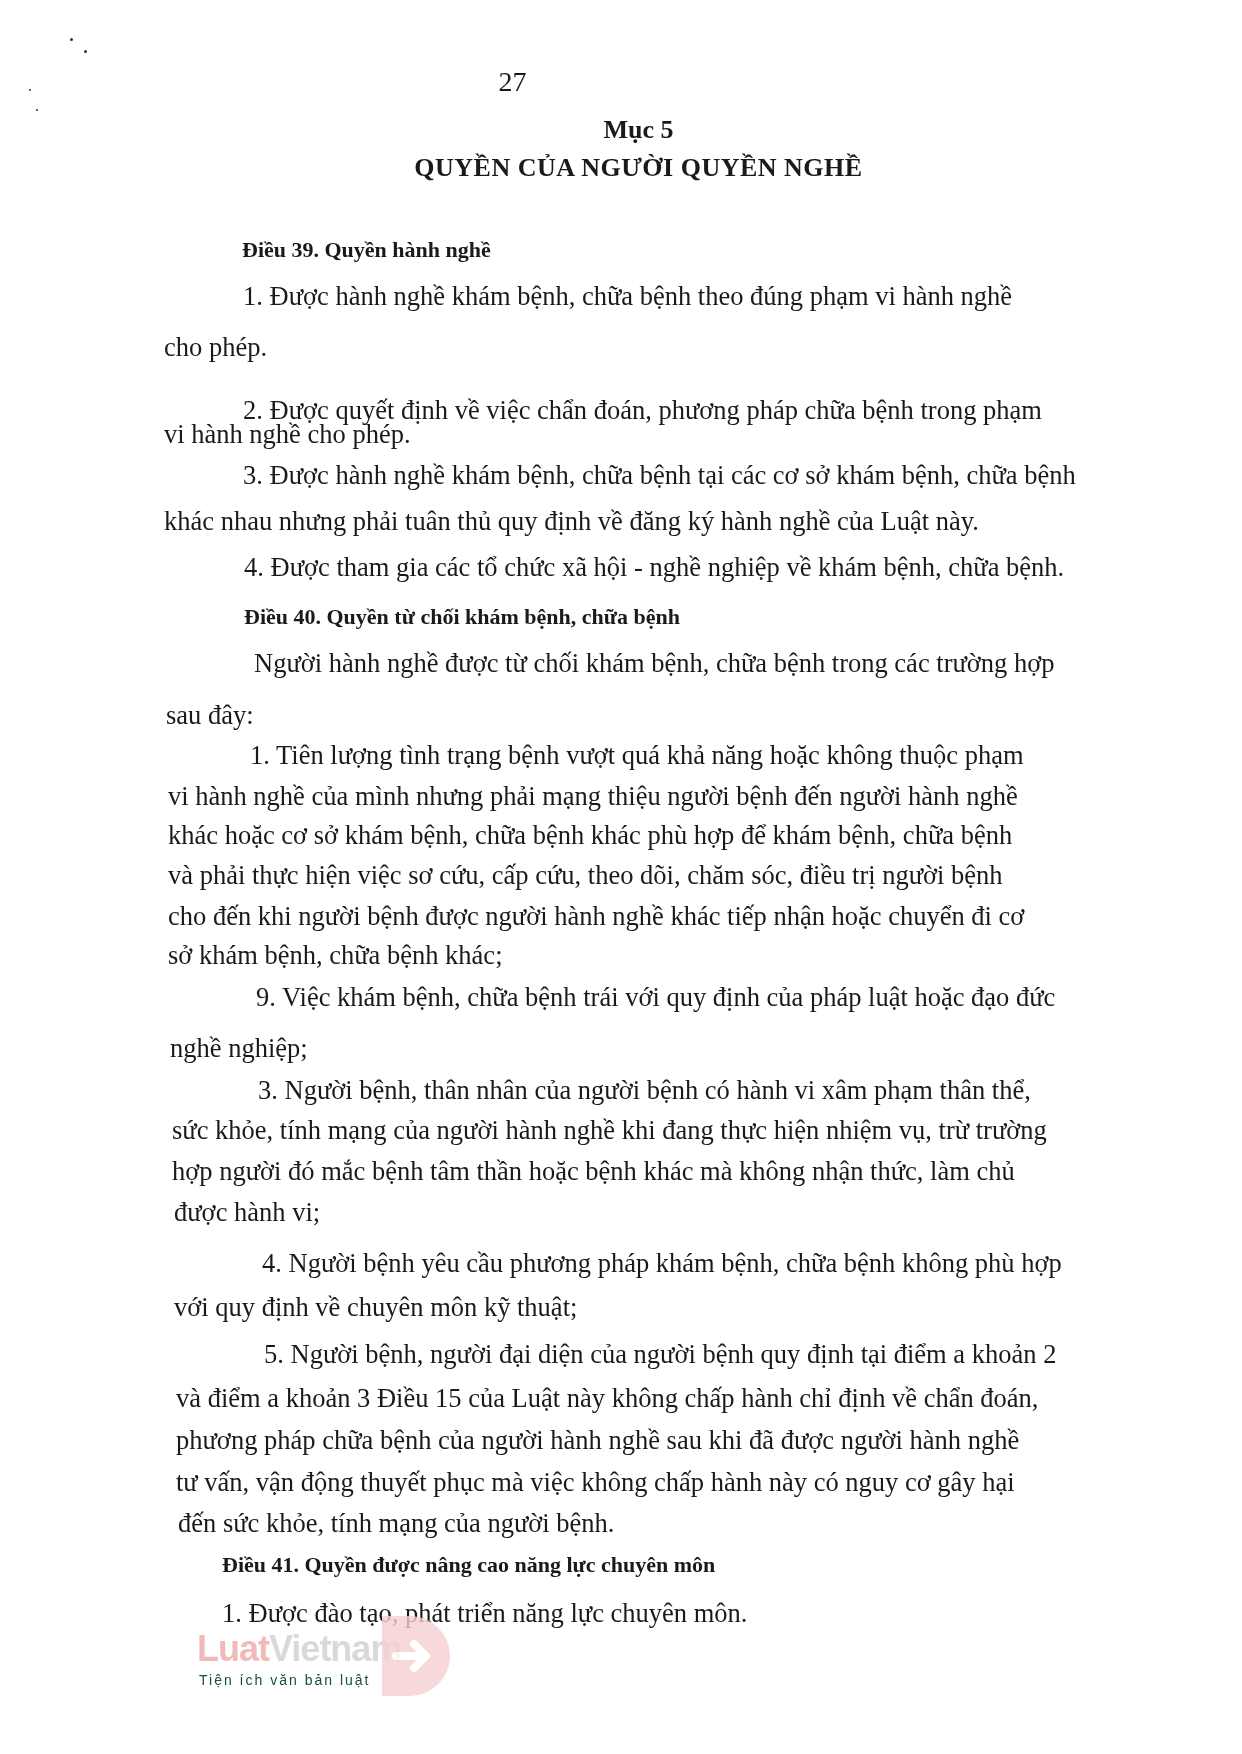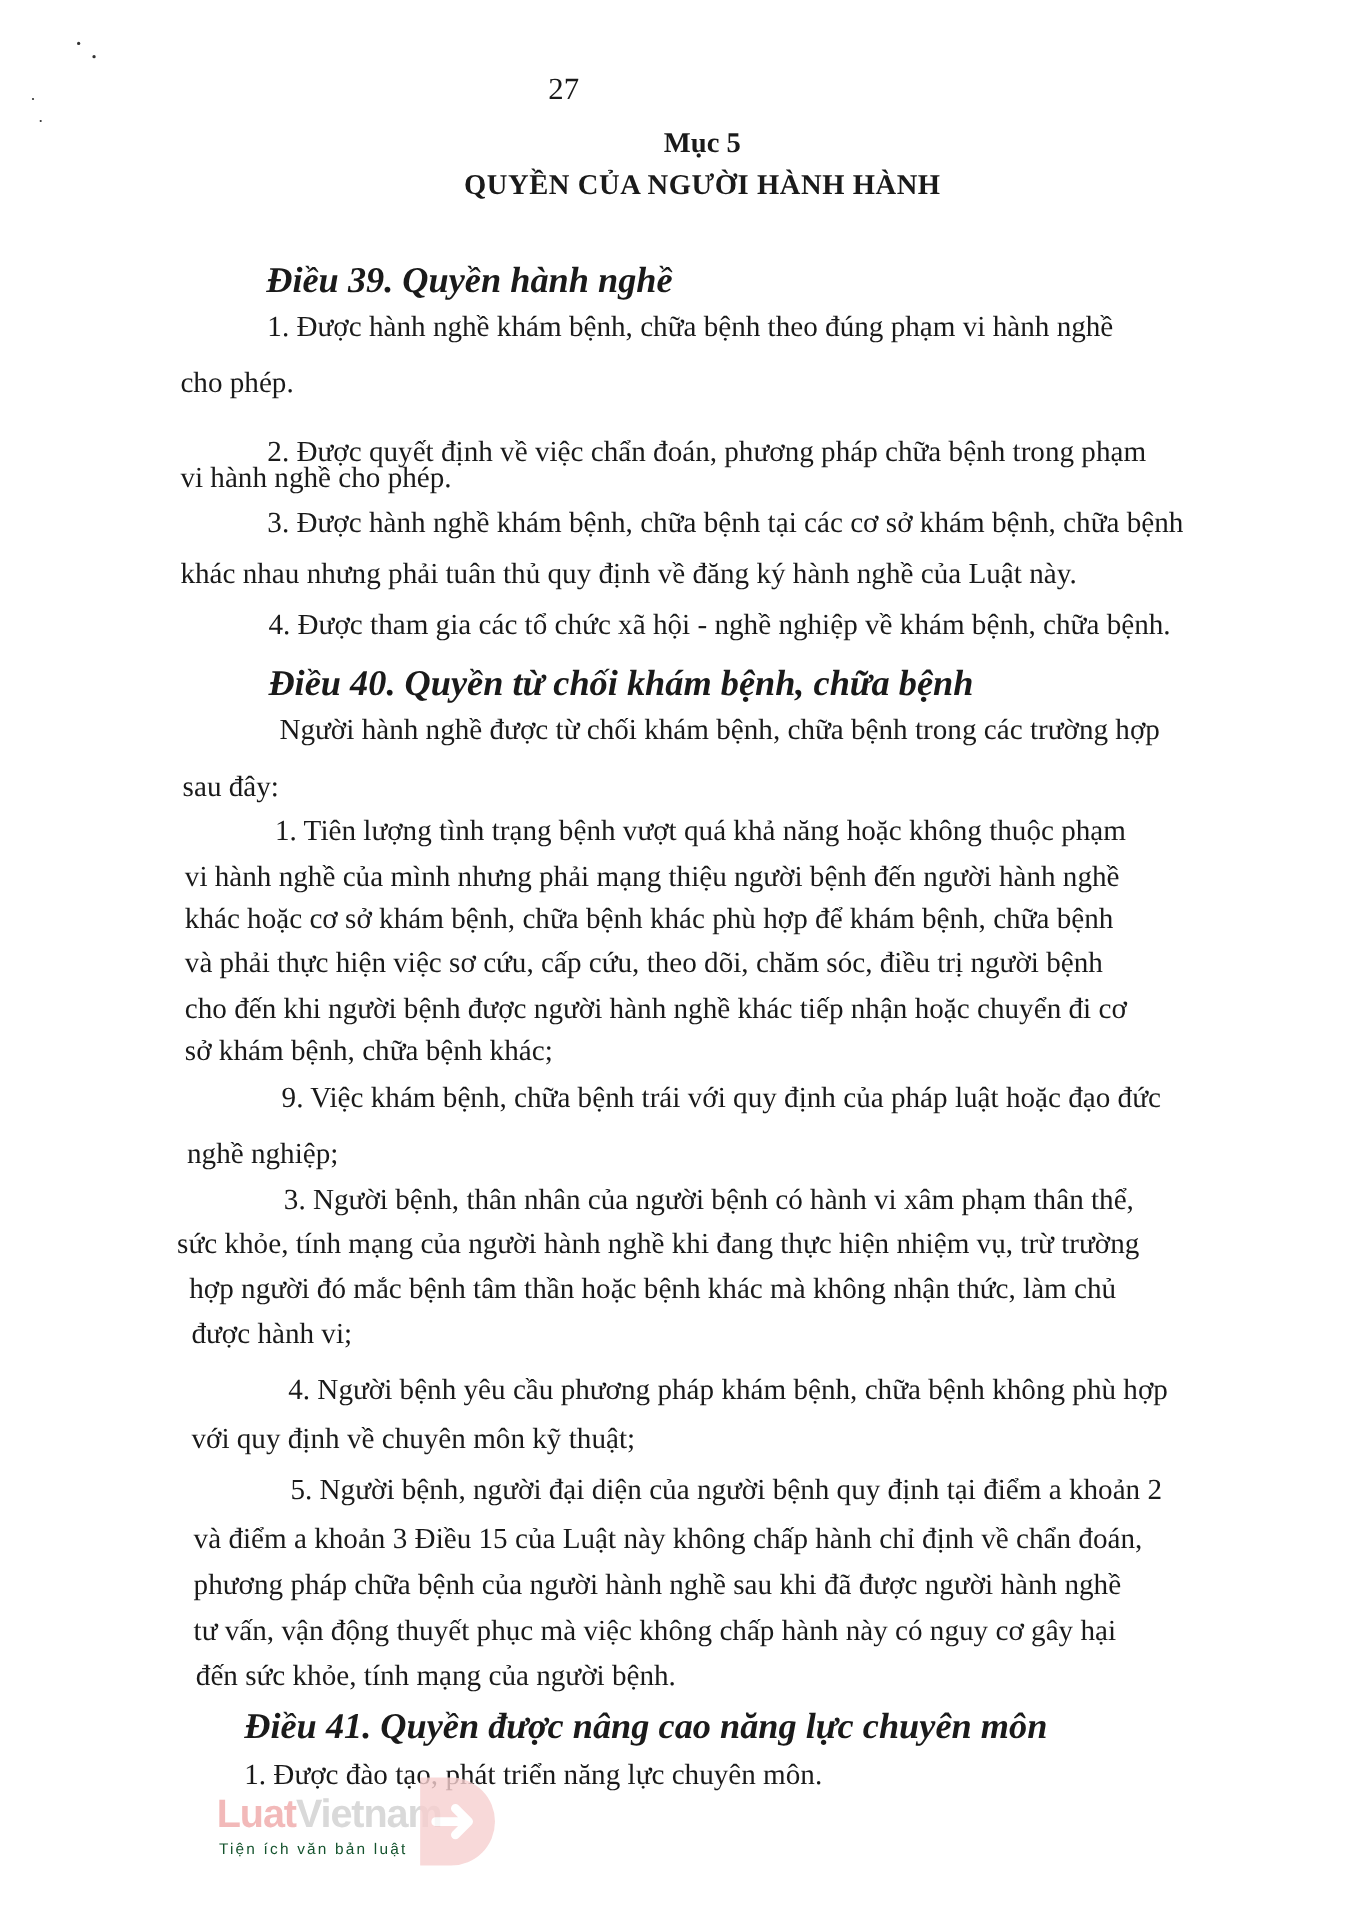--- a/index.html
+++ b/index.html
@@ -6,39 +6,39 @@
     body {
       width: 1242px; height: 1754px; position: relative; overflow: hidden;
       font-family: "Liberation Serif", "DejaVu Serif", serif;
       color: #1a1a1a;
     }
     .speck { position: absolute; width: 3px; height: 3px; border-radius: 50%; background: #333; }
     .page-number { position: absolute; top: 66px; left: 0; width: 990px; text-align: center; font-size: 28px; padding-left: 35px; box-sizing: border-box; }
     .section-label { position: absolute; top: 115px; left: 0; width: 1242px; text-align: center; font-size: 26px; font-weight: bold; padding-left: 35px; box-sizing: border-box; }
     .section-title { position: absolute; top: 153px; left: 0; width: 1242px; text-align: center; font-size: 26px; font-weight: bold; letter-spacing: 0.5px; padding-left: 35px; box-sizing: border-box; }
     .line { position: absolute; font-size: 26.5px; white-space: nowrap; }
-    .heading { font-weight: bold; font-size: 33px; font-style: italic; }
+    .heading { font-weight: bold; font-size: 22px; }
     .watermark { position: absolute; left: 197px; top: 1628px; width: 260px; height: 100px; }
     .wm-luat { position: absolute; left: 0; top: 0; font-family: "Liberation Sans", sans-serif; font-weight: bold; font-size: 36px; color: #f2b9b9; letter-spacing: -1px; }
     .wm-viet { color: #d9d9d9; }
     .wm-sub { position: absolute; left: 2px; top: 44px; font-family: "Liberation Sans", sans-serif; font-size: 14px; color: #14532d; letter-spacing: 2px; }
     .wm-arrow { position: absolute; left: 185px; top: -12px; width: 68px; height: 80px; background: #f7d0d0; border-radius: 0 40px 40px 0; opacity: 0.8; }
     .wm-arrow svg { position: absolute; left: 10px; top: 20px; }
   </style>
 </head>
 <body>
 
 <div class="speck" style="left:70px;top:38px;"></div>
 <div class="speck" style="left:84px;top:50px;"></div>
 <div class="speck" style="left:29px;top:89px;width:2px;height:2px;"></div>
 <div class="speck" style="left:36px;top:109px;width:2px;height:2px;"></div>
 
 <div class="page-number">27</div>
 <div class="section-label">Mục 5</div>
-<div class="section-title">QUYỀN CỦA NGƯỜI HÀNH HÀNH</div>
+<div class="section-title">QUYỀN CỦA NGƯỜI QUYỀN NGHỀ</div>
 
 <div id="body-lines">
     <div class="line heading" style="left: 242px; top: 237px;">Điều 39. Quyền hành nghề</div>
     <div class="line" style="left: 243px; top: 281px;">1. Được hành nghề khám bệnh, chữa bệnh theo đúng phạm vi hành nghề</div>
     <div class="line" style="left: 164px; top: 332px;">cho phép.</div>
     <div class="line" style="left: 243px; top: 372px; margin-top: 23px;">2. Được quyết định về việc chẩn đoán, phương pháp chữa bệnh trong phạm</div>
     <div class="line" style="left: 164px; top: 419px;">vi hành nghề cho phép.</div>
     <div class="line" style="left: 243px; top: 460px;">3. Được hành nghề khám bệnh, chữa bệnh tại các cơ sở khám bệnh, chữa bệnh</div>
     <div class="line" style="left: 164px; top: 506px;">khác nhau nhưng phải tuân thủ quy định về đăng ký hành nghề của Luật này.</div>
     <div class="line" style="left: 244px; top: 552px;">4. Được tham gia các tổ chức xã hội - nghề nghiệp về khám bệnh, chữa bệnh.</div>
@@ -47,21 +47,21 @@
     <div class="line" style="left: 166px; top: 700px;">sau đây:</div>
     <div class="line" style="left: 250px; top: 740px;">1. Tiên lượng tình trạng bệnh vượt quá khả năng hoặc không thuộc phạm</div>
     <div class="line" style="left: 168px; top: 781px;">vi hành nghề của mình nhưng phải mạng thiệu người bệnh đến người hành nghề</div>
     <div class="line" style="left: 168px; top: 820px;">khác hoặc cơ sở khám bệnh, chữa bệnh khác phù hợp để khám bệnh, chữa bệnh</div>
     <div class="line" style="left: 168px; top: 860px;">và phải thực hiện việc sơ cứu, cấp cứu, theo dõi, chăm sóc, điều trị người bệnh</div>
     <div class="line" style="left: 168px; top: 901px;">cho đến khi người bệnh được người hành nghề khác tiếp nhận hoặc chuyển đi cơ</div>
     <div class="line" style="left: 168px; top: 940px;">sở khám bệnh, chữa bệnh khác;</div>
     <div class="line" style="left: 256px; top: 982px;">9. Việc khám bệnh, chữa bệnh trái với quy định của pháp luật hoặc đạo đức</div>
     <div class="line" style="left: 170px; top: 1033px;">nghề nghiệp;</div>
     <div class="line" style="left: 258px; top: 1075px;">3. Người bệnh, thân nhân của người bệnh có hành vi xâm phạm thân thể,</div>
-    <div class="line" style="left: 161px; top: 1115px;">sức khỏe, tính mạng của người hành nghề khi đang thực hiện nhiệm vụ, trừ trường</div>
+    <div class="line" style="left: 172px; top: 1115px;">sức khỏe, tính mạng của người hành nghề khi đang thực hiện nhiệm vụ, trừ trường</div>
     <div class="line" style="left: 172px; top: 1156px;">hợp người đó mắc bệnh tâm thần hoặc bệnh khác mà không nhận thức, làm chủ</div>
     <div class="line" style="left: 174px; top: 1197px;">được hành vi;</div>
     <div class="line" style="left: 262px; top: 1248px;">4. Người bệnh yêu cầu phương pháp khám bệnh, chữa bệnh không phù hợp</div>
     <div class="line" style="left: 174px; top: 1292px;">với quy định về chuyên môn kỹ thuật;</div>
     <div class="line" style="left: 264px; top: 1339px;">5. Người bệnh, người đại diện của người bệnh quy định tại điểm a khoản 2</div>
     <div class="line" style="left: 176px; top: 1383px;">và điểm a khoản 3 Điều 15 của Luật này không chấp hành chỉ định về chẩn đoán,</div>
     <div class="line" style="left: 176px; top: 1425px;">phương pháp chữa bệnh của người hành nghề sau khi đã được người hành nghề</div>
     <div class="line" style="left: 176px; top: 1467px;">tư vấn, vận động thuyết phục mà việc không chấp hành này có nguy cơ gây hại</div>
     <div class="line" style="left: 178px; top: 1508px;">đến sức khỏe, tính mạng của người bệnh.</div>
     <div class="line heading" style="left: 222px; top: 1552px;">Điều 41. Quyền được nâng cao năng lực chuyên môn</div>

